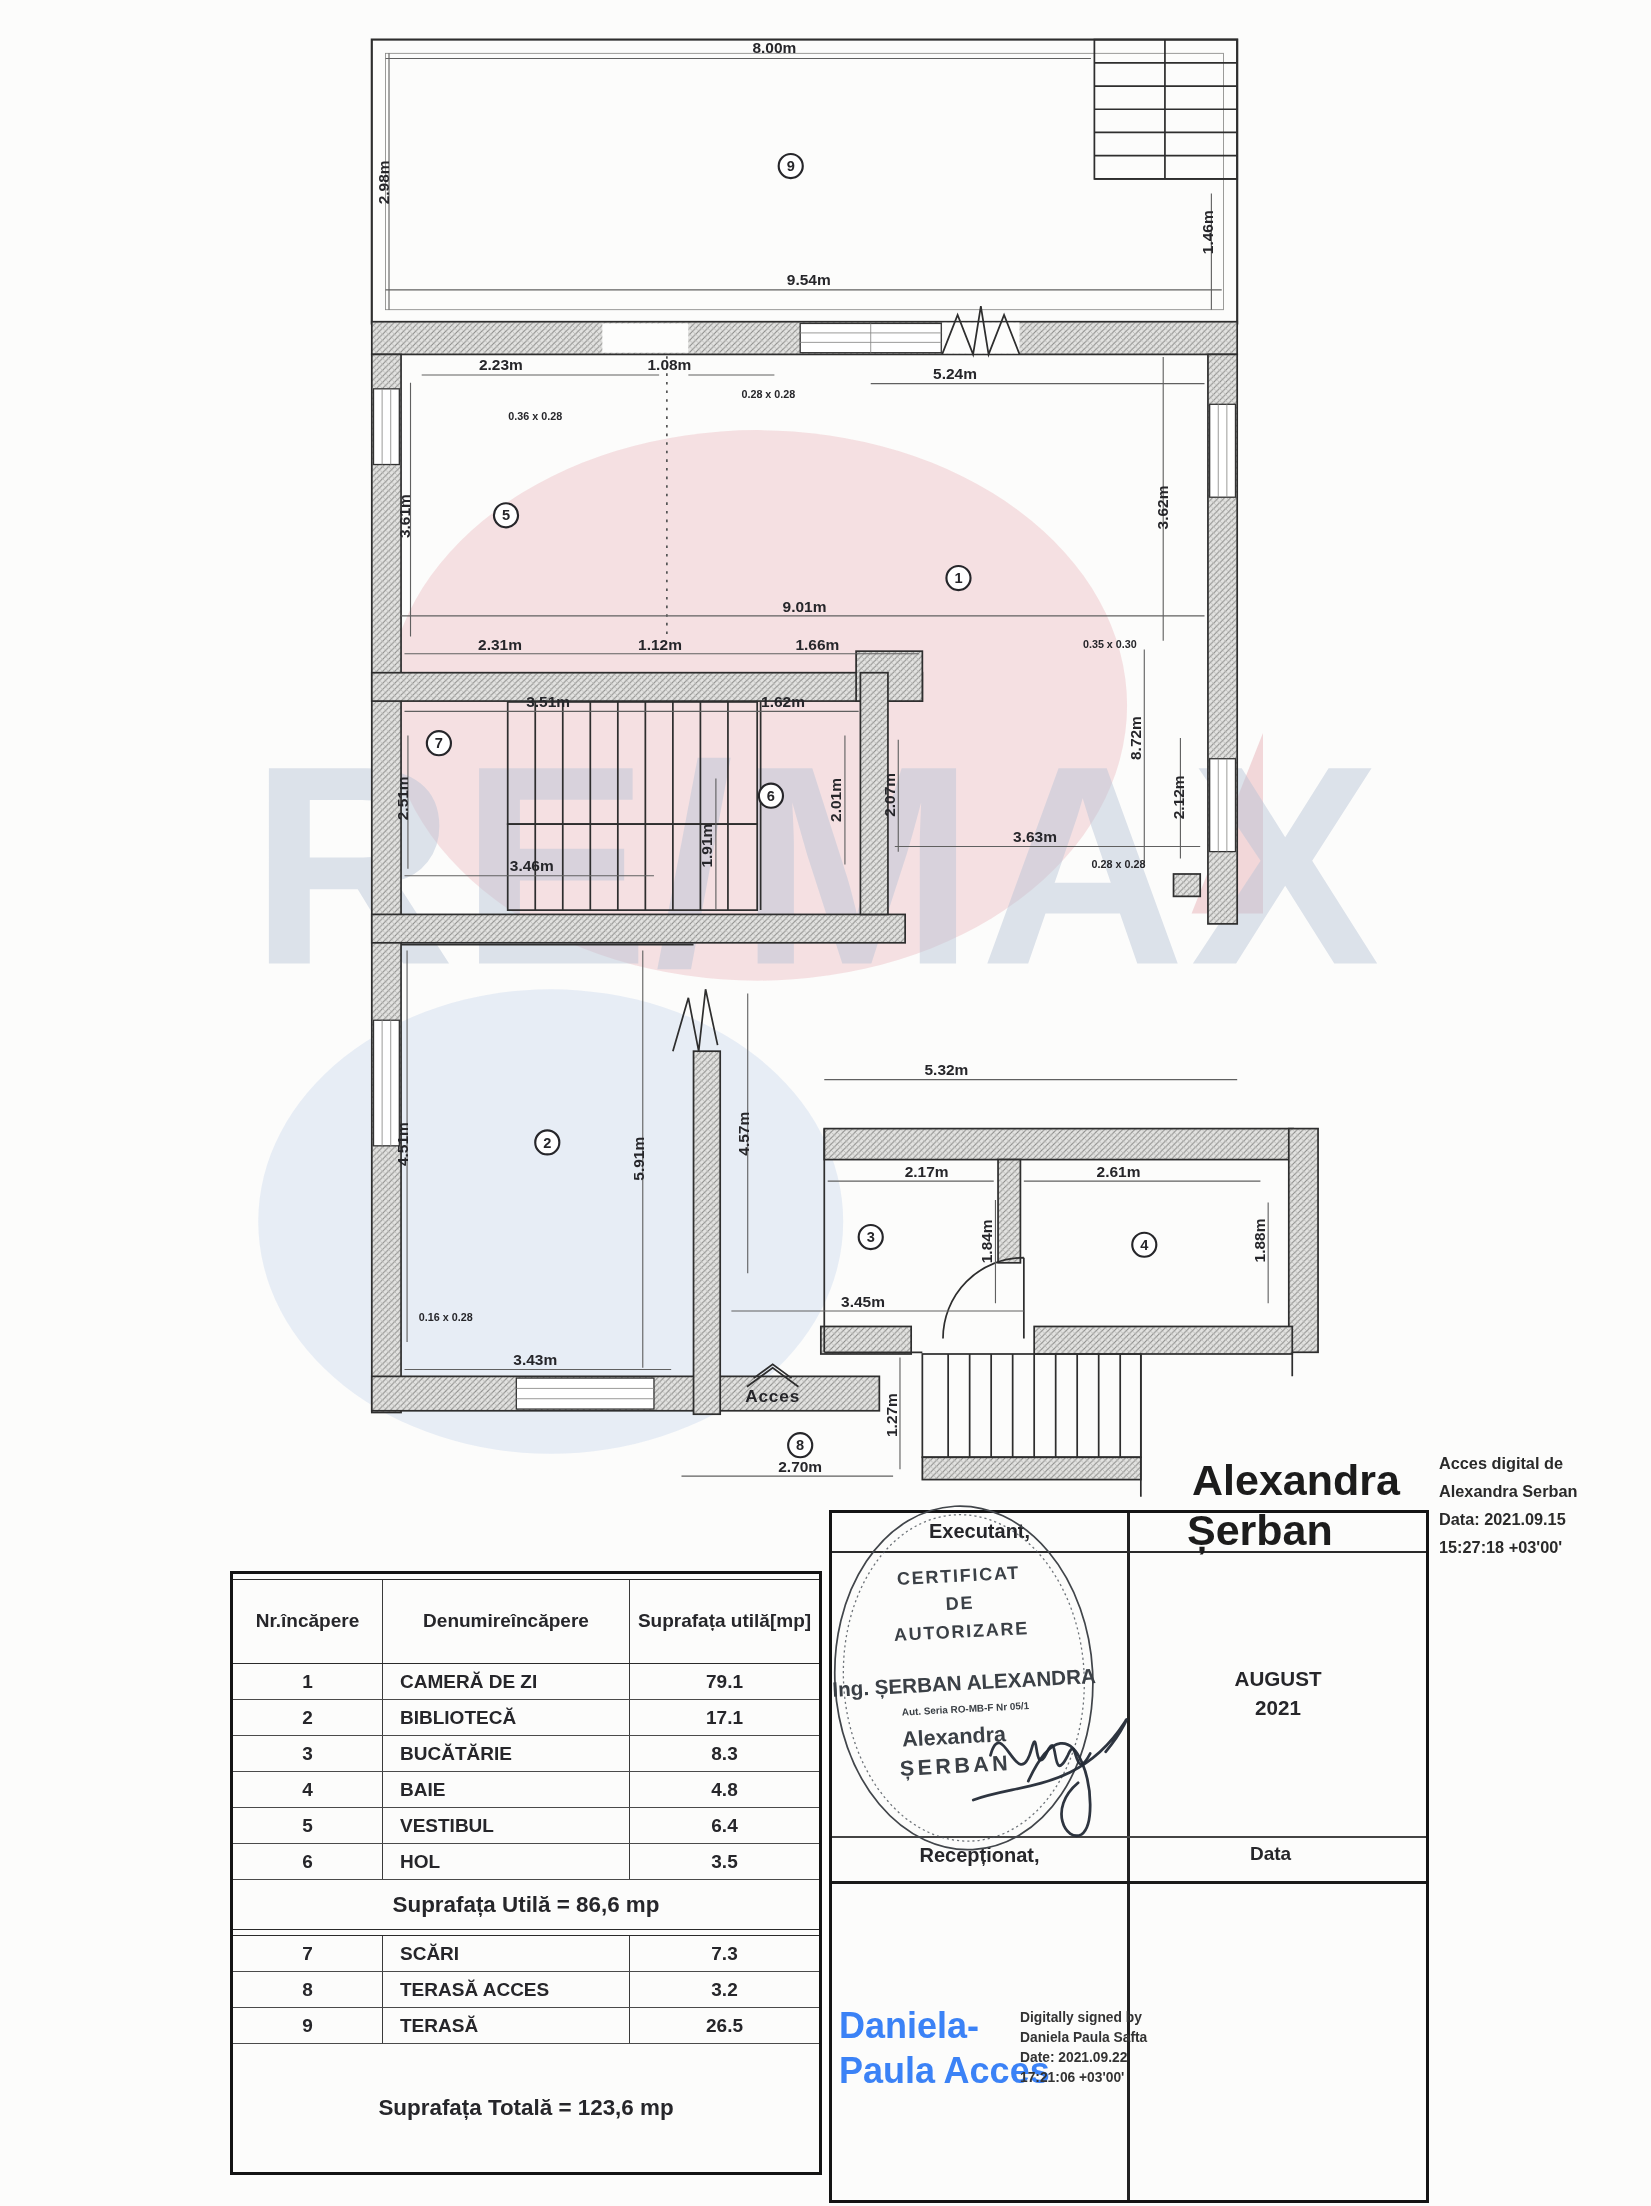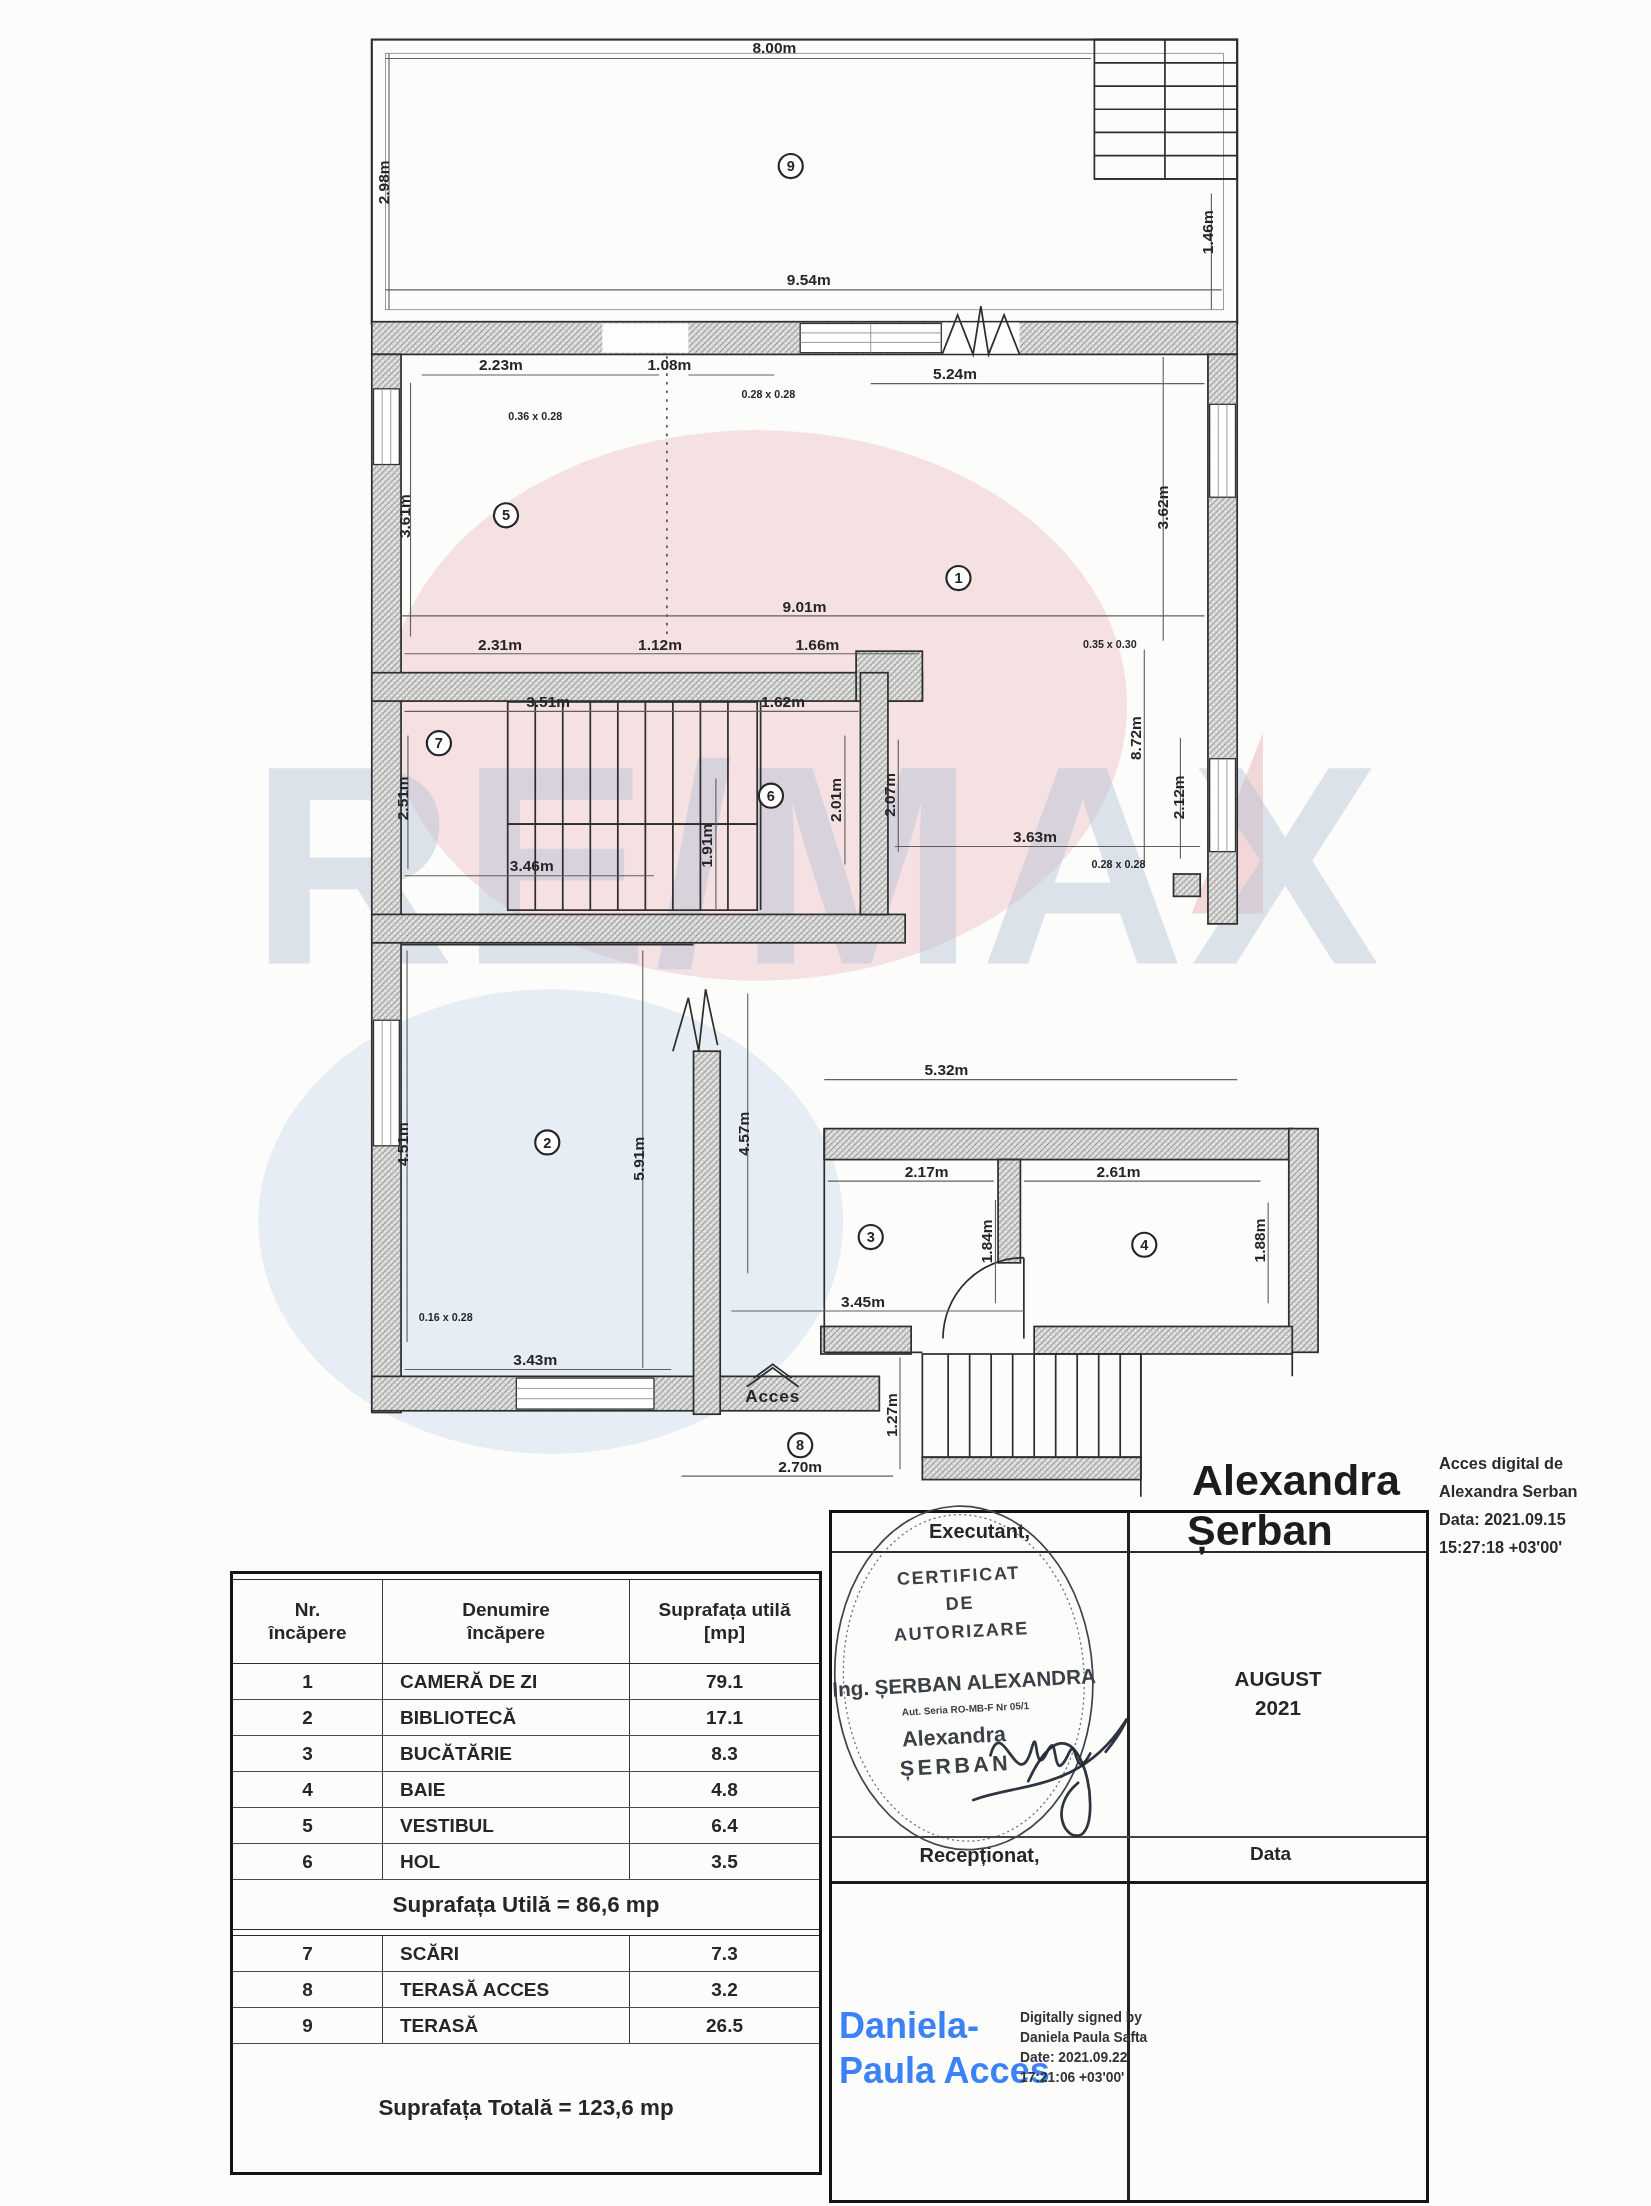--- a/index.html
+++ b/index.html
@@ -23,21 +23,21 @@
   .roomc{fill:#ffffff;stroke:#26262a;stroke-width:2.5;}
   .roomn{font-size:17px;font-weight:700;fill:#26262a;text-anchor:middle;}
 
   
   .recap{left:230px;top:1571px;width:592px;height:604px;border:3.4px solid #141414;
          box-sizing:border-box;background:transparent;}
   .t-title{height:56px;border-bottom:1.7px solid #2a2a2a;display:flex;align-items:center;justify-content:center;
            font-size:26px;font-weight:700;letter-spacing:0.9px;}
   .t-gap{height:5.2px;border-bottom:1.7px solid #2a2a2a;}
   .t-head{height:83px;border-bottom:1.7px solid #2a2a2a;display:grid;grid-template-columns:150px 247px 1fr;}
-  .t-head .hc{border-right:1.7px solid #3a3a3a;display:flex;flex-direction:column;align-items:center;justify-content:center;
+  .t-head .hc{border-right:1.7px solid #3a3a3a;display:flex;flex-direction:row;align-items:center;justify-content:center;
               font-size:19px;font-weight:700;line-height:22.4px;text-align:center;}
   .t-head .hc:last-child{border-right:none;}
   .trow{height:36px;border-bottom:1.7px solid #4a4a4a;display:grid;grid-template-columns:150px 247px 1fr;box-sizing:border-box;}
   .trow .tc{display:flex;align-items:center;font-size:19px;font-weight:700;border-right:1.7px solid #3a3a3a;}
   .trow .tc:last-child{border-right:none;justify-content:center;}
   .trow .c0{justify-content:center;}
   .trow .c1{padding-left:17px;}
   .t-sub{height:49px;border-bottom:1.7px solid #2a2a2a;display:flex;align-items:center;justify-content:center;
          font-size:22.4px;font-weight:700;}
   .t-gap2{height:5.2px;border-bottom:1.7px solid #2a2a2a;}

